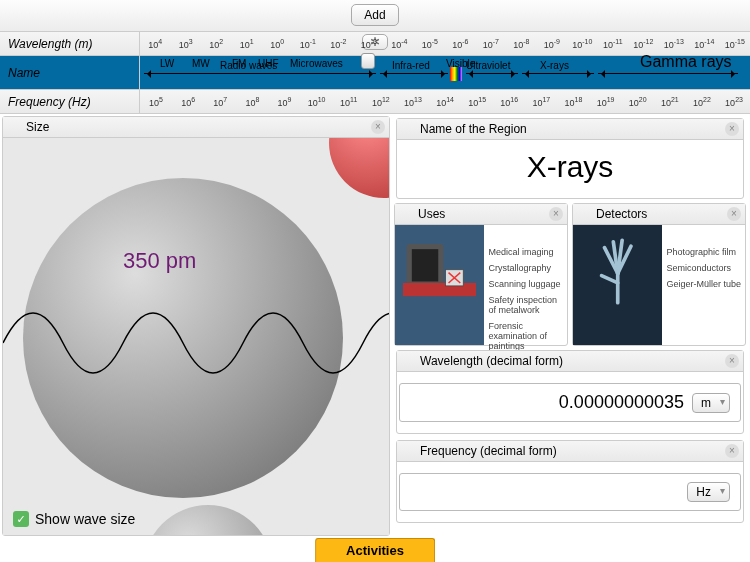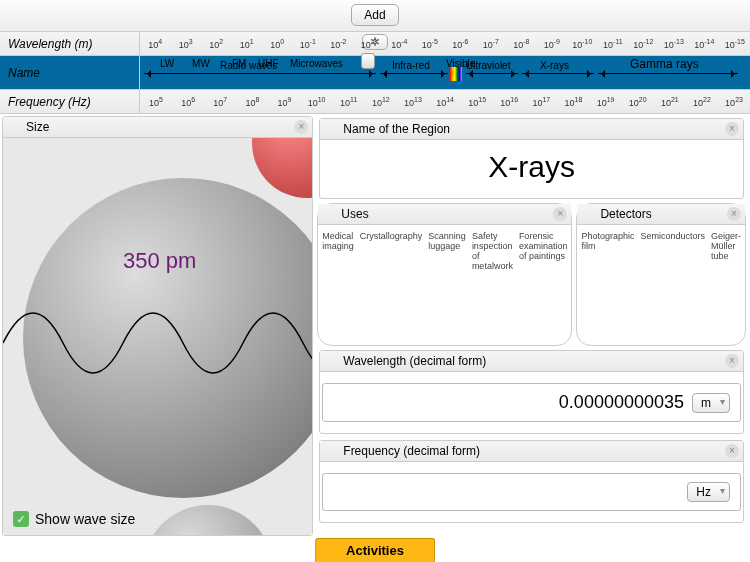--- a/index.html
+++ b/index.html
@@ -42,24 +42,24 @@
 .red-sphere { position:absolute; width:110px; height:110px; border-radius:50%; background:radial-gradient(circle at 35% 30%, #ff8a8a, #b03030); right:-50px; top:-50px; }
 .small-sphere { position:absolute; width:130px; height:130px; border-radius:50%; background:radial-gradient(circle at 35% 30%, #ddd, #888); left:140px; bottom:-100px; }
 .wave-path { position:absolute; top:165px; left:0; right:0; height:80px; }
 .size-text { position:absolute; top:110px; left:120px; font-size:22px; color:#701a75; }
 .show-wave { position:absolute; bottom:8px; left:10px; font-size:14px; display:flex; align-items:center; gap:6px; }
 .chk { width:16px; height:16px; background:#5cb85c; border-radius:3px; color:#fff; font-size:11px; text-align:center; line-height:16px; }
 
 .region-name { font-size:30px; text-align:center; padding:10px 0 14px; }
 
 .two-col { display:flex; gap:4px; }
-.info-box { flex:1; border:1px solid #ccc; border-radius:15px; background:#fff; }
+.info-box { flex:1; border:1px solid #ccc; border-radius:3px; background:#fff; }
 .info-body { display:flex; height:120px; }
 .info-img { flex:1.2; background:#3a5a7a; position:relative; }
-.info-list { flex:1; padding:6px 4px; font-size:9px; color:#444; display:flex; gap:6px; }
+.info-list { flex:1; padding:6px 4px; font-size:9px; color:#444; display:flex; flex-direction:column; gap:6px;margin-top:16px; }
 
 .val-box { border:1px solid #bbb; border-radius:3px; padding:8px 10px; margin:11px 2px; display:flex; align-items:center; justify-content:flex-end; gap:8px; }
 .val-text { font-size:18px; }
 .unit-sel { border:1px solid #aaa; border-radius:4px; padding:2px 18px 2px 8px; font-size:12px; background:linear-gradient(#fff,#e8e8e8); position:relative; cursor:pointer; }
 .unit-sel::after { content:'▾'; position:absolute; right:4px; top:2px; color:#888; font-size:10px; }
 
 .activities { position:absolute; bottom:0; left:50%; transform:translateX(-50%); background:#fdb813; border:1px solid #c98a00; border-bottom:none; padding:4px 30px; font-size:13px; font-weight:bold; border-radius:3px 3px 0 0; cursor:pointer; }
 
 .scanner { position:absolute; inset:8px; }
 .xray-hand { position:absolute; inset:8px; }
@@ -118,21 +118,21 @@
       <div class="seg" style="left:4px;width:232px"></div>
       <span style="position:absolute;left:80px;bottom:14px;font-size:10px">Radio waves</span>
       <div class="seg" style="left:240px;width:68px"></div>
       <span style="position:absolute;left:252px;bottom:14px;font-size:10px">Infra-red</span>
       <div class="vis-bar" style="left:310px;width:12px"></div>
       <div class="seg" style="left:326px;width:52px"></div>
       <span style="position:absolute;left:326px;bottom:14px;font-size:10px">Ultraviolet</span>
       <div class="seg" style="left:382px;width:72px"></div>
       <span style="position:absolute;left:400px;bottom:14px;font-size:10px">X-rays</span>
       <div class="seg" style="left:458px;width:140px"></div>
-      <span style="position:absolute;left:490px;bottom:14px;font-size:12px">Gamma rays</span>
+      <span style="position:absolute;left:500px;bottom:14px;font-size:16px">Gamma rays</span>
     </div>
   </div>
 </div>
 
 <div class="axis-row">
   <div class="axis-label">Frequency (Hz)</div>
   <div class="axis-scale">
     <div class="tick-row" id="fq-ticks">
         <span class="tickv">10<sup>5</sup></span>
         <span class="tickv">10<sup>6</sup></span>

